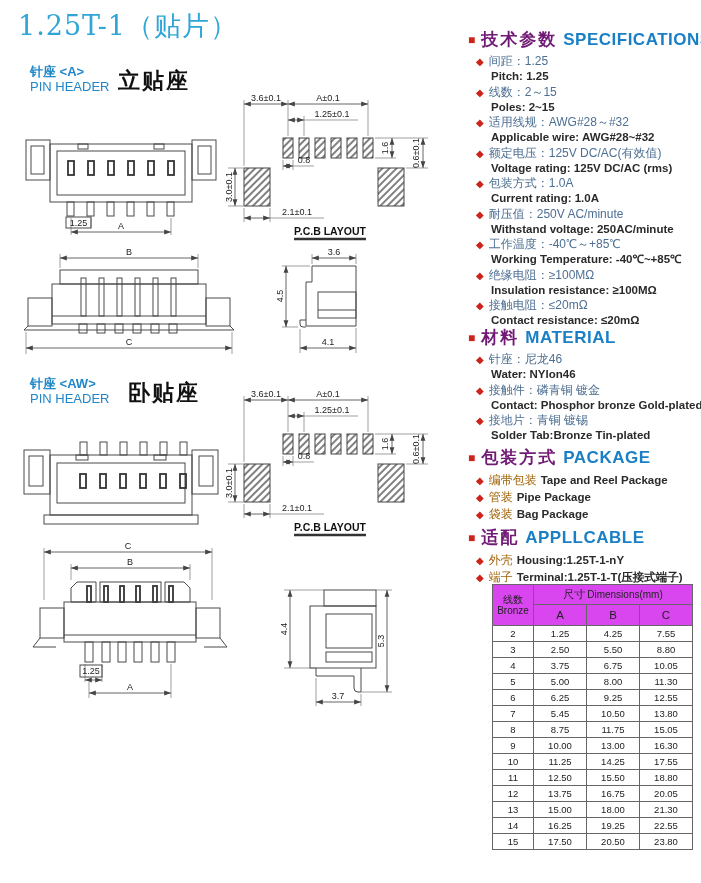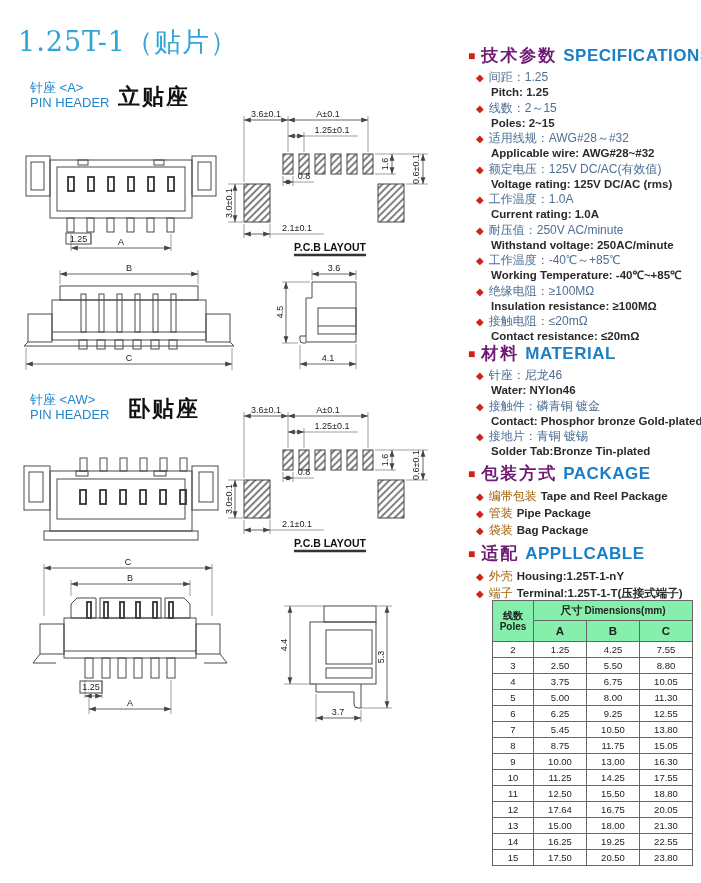--- a/index.html
+++ b/index.html
@@ -7,21 +7,21 @@
     width:701px;height:883px;position:relative;background:#ffffff;
     font-family:"Liberation Sans",sans-serif;color:#222;overflow:hidden;
   }
   .abs{position:absolute;}
   
   .page-title{
     left:18px;top:8px;font-family:"DejaVu Serif",serif;
     font-size:27px;color:#31a5d8;letter-spacing:1px;white-space:nowrap;
   }
   .hdr-label{line-height:15px;font-size:13px;color:#2187c8;white-space:nowrap;}
-  .hdr-label .zh{font-weight:normal;}
+  .hdr-label .zh{font-weight:bold;}
   .type-label{font-size:22px;font-weight:bold;color:#111;letter-spacing:2px;white-space:nowrap;}
   
   svg.draw{position:absolute;overflow:visible;}
   .sh{fill:none;stroke:#4a4a4a;stroke-width:1;}
   .pin{fill:none;stroke:#333;stroke-width:1.8;}
   .hatch{fill:url(#hat);stroke:#444;stroke-width:1;}
   .dl{stroke:#555;stroke-width:0.9;fill:none;}
   .xl{stroke:#777;stroke-width:0.7;fill:none;}
   .dt{font-size:9px;fill:#222;text-anchor:middle;font-family:"Liberation Sans",sans-serif;}
   .dc{font-size:10.5px;font-weight:bold;fill:#111;}
@@ -38,42 +38,42 @@
   .sp-item .en-line{font-size:11.5px;line-height:14px;font-weight:bold;color:#2a2a2a;
     padding-left:15px;white-space:nowrap;}
   .one-line{font-size:11.5px;line-height:17px;white-space:nowrap;}
   .one-line .dia{color:#cc241a;font-size:10px;margin-right:5px;}
   .one-line .zh{color:#a16207;font-size:12px;margin-right:4px;}
   .one-line .en{font-weight:bold;color:#2a2a2a;}
   
   table.dims{position:absolute;left:24px;top:558px;border-collapse:collapse;
     border:1.5px solid #555;background:#fff;}
   table.dims th,table.dims td{border:1px solid #666;text-align:center;padding:0 2px;}
-  table.dims thead th{background:#86efac;font-weight:bold;color:#222;}
+  table.dims thead th{background:#d946ef;font-weight:normal;color:#222;}
   .th-poles{width:36px;font-size:10px;line-height:11px;}
   .th-dims{width:144px;font-size:10px;height:19px;}
   .th-dims .cn{margin-right:2px;font-size:11px;}
   .th-abc{font-size:11.5px;height:20px;width:48px;}
   table.dims td{font-size:9.5px;height:15px;color:#222;}
 </style>
 </head>
 <body>
 
 <svg width="0" height="0" style="position:absolute">
   <defs>
     <marker id="arr" viewBox="0 0 10 10" refX="9.5" refY="5" markerWidth="8" markerHeight="8" markerUnits="userSpaceOnUse" orient="auto-start-reverse">
       <path d="M1,2 L9.5,5 L1,8 Z" fill="#444"></path>
     </marker>
     <pattern id="hat" width="5" height="5" patternUnits="userSpaceOnUse" patternTransform="rotate(45)">
       <line x1="1" y1="0" x2="1" y2="5" stroke="#555" stroke-width="1.5"></line>
     </pattern>
   </defs>
 </svg>
 
-<div style="position:absolute;inset:0;margin-top:16px;">
+<div style="position:absolute;inset:0;">
 
   <div class="abs page-title">1.25T-1（贴片）</div>
 
   <div class="abs hdr-label" style="left:30px;top:64px;">
     <div class="zh">针座 &lt;A&gt;</div>
     <div>PIN HEADER</div>
   </div>
   <div class="abs type-label" style="left:118px;top:66px;">立贴座</div>
 
   <svg class="draw" style="left:16px;top:132px;" width="210" height="106" viewBox="0 0 210 106">
@@ -367,21 +367,21 @@
         <div class="en-line">Applicable wire: AWG#28~#32</div>
       </div>
         <div class="sp-item">
         <div class="zh-line">
           <span class="dia">◆</span><span>额定电压：125V DC/AC(有效值)</span>
         </div>
         <div class="en-line">Voltage rating: 125V DC/AC (rms)</div>
       </div>
         <div class="sp-item">
         <div class="zh-line">
-          <span class="dia">◆</span><span>工作温度：1.0A</span>
+          <span class="dia">◆</span><span>包装方式：1.0A</span>
         </div>
         <div class="en-line">Current rating: 1.0A</div>
       </div>
         <div class="sp-item">
         <div class="zh-line">
           <span class="dia">◆</span><span>耐压值：250V AC/minute</span>
         </div>
         <div class="en-line">Withstand voltage: 250AC/minute</div>
       </div>
         <div class="sp-item">
@@ -462,21 +462,21 @@
         <div class="one-line">
         <span class="dia">◆</span><span class="zh">端子</span><span class="en">Terminal:1.25T-1-T(压接式端子)</span>
       </div>
       </div>
 
     <table class="dims">
       <thead>
         <tr>
           <th class="th-poles" rowspan="2">
             <span>线数</span><br>
-            <span>Poles</span>
+            <span>Bronze</span>
           </th>
           <th class="th-dims" colspan="3">
             <span class="cn">尺寸</span><span>Dimensions(mm)</span>
           </th>
         </tr>
         <tr>
           <th class="th-abc">A</th>
           <th class="th-abc">B</th>
           <th class="th-abc">C</th>
         </tr>
@@ -538,21 +538,21 @@
           <td>17.55</td>
         </tr>
           <tr>
           <td>11</td>
           <td>12.50</td>
           <td>15.50</td>
           <td>18.80</td>
         </tr>
           <tr>
           <td>12</td>
-          <td>17.64</td>
+          <td>13.75</td>
           <td>16.75</td>
           <td>20.05</td>
         </tr>
           <tr>
           <td>13</td>
           <td>15.00</td>
           <td>18.00</td>
           <td>21.30</td>
         </tr>
           <tr>

